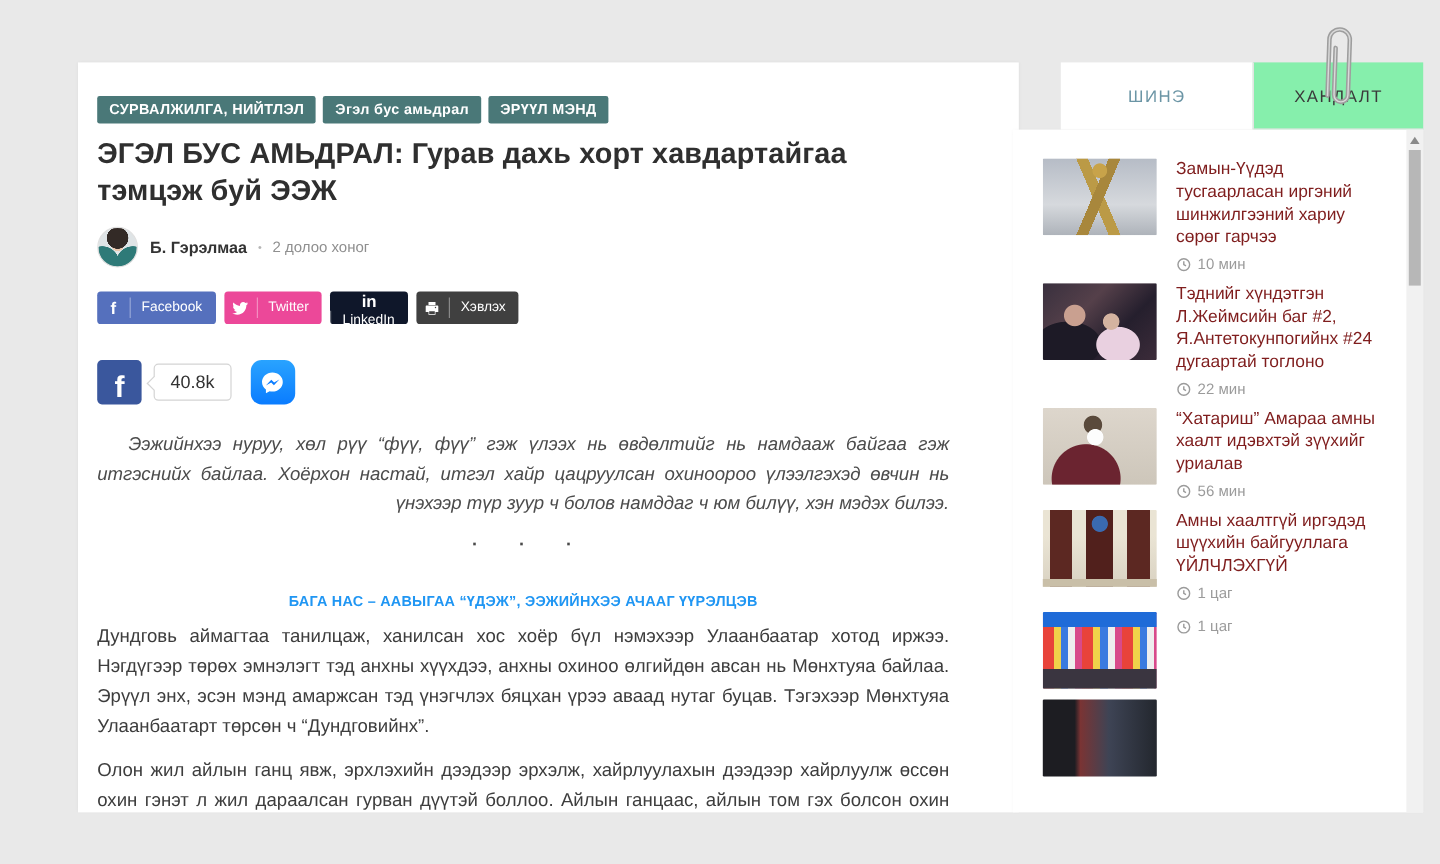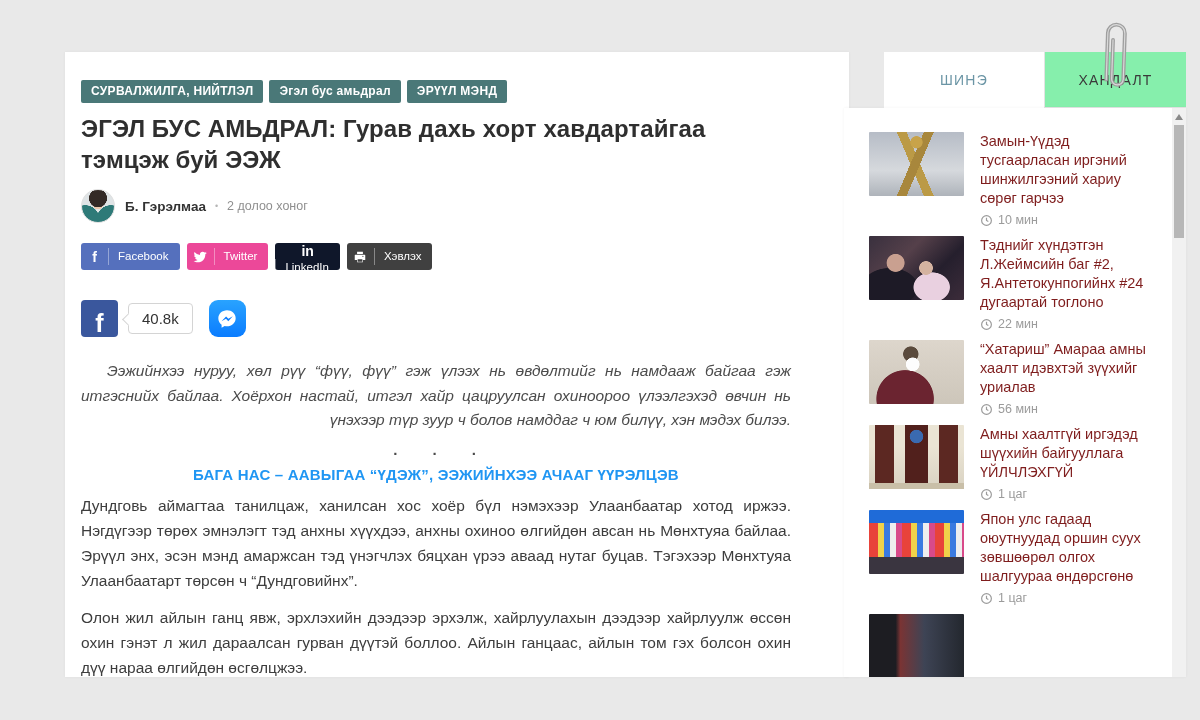--- a/index.html
+++ b/index.html
@@ -78,21 +78,21 @@
     display:flex; align-items:center; justify-content:center;
   }
 
   .intro {
     margin-top:22px; font-style:italic; font-size:15.5px; color:#4c4c4c;
     line-height:1.58; text-align:justify; text-align-last:right; text-indent:26px;
   }
   .dots-sep { margin-top:12px; text-align:center; color:#4a4a4a;
     font-size:15px; font-weight:700; word-spacing:26px; letter-spacing:2px; }
   h2.section-heading {
-    margin-top:4px; text-align:center; font-size:15px; font-weight:700;
+    margin-top:32px; text-align:center; font-size:12px; font-weight:700;
     color:#2096f3; letter-spacing:.2px;
   }
   .body-par {
     font-size:15.5px; color:#3d3d3d; line-height:1.62; text-align:justify;
   }
   .body-par.p1 { margin-top:10px; }
   .body-par.p2 { margin-top:12px; }
 
   
   .sidebar { position:absolute; left:844px; top:52px; width:342px; height:625px;padding-left:40px; }
@@ -287,21 +287,20 @@
                 <path d="M12 7v5l3.4 2" stroke="#9b9b9b" stroke-width="2.2" fill="none"></path>
               </svg>
             <span>1 цаг</span>
           </div>
         </div>
       </div>
 
       <div class="news-item">
         <div class="thumb t5"></div>
         <div class="news-info">
-          <div class="news-title">Япон улс гадаад оюутнуудад оршин суух зөвшөөрөл олгох шалгуураа өндөрсгөнө</div>
           <div class="news-time">
             <svg width="13" height="13" viewBox="0 0 24 24">
                 <circle cx="12" cy="12" r="9" fill="none" stroke="#9b9b9b" stroke-width="2.2"></circle>
                 <path d="M12 7v5l3.4 2" stroke="#9b9b9b" stroke-width="2.2" fill="none"></path>
               </svg>
             <span>1 цаг</span>
           </div>
         </div>
       </div>
 

